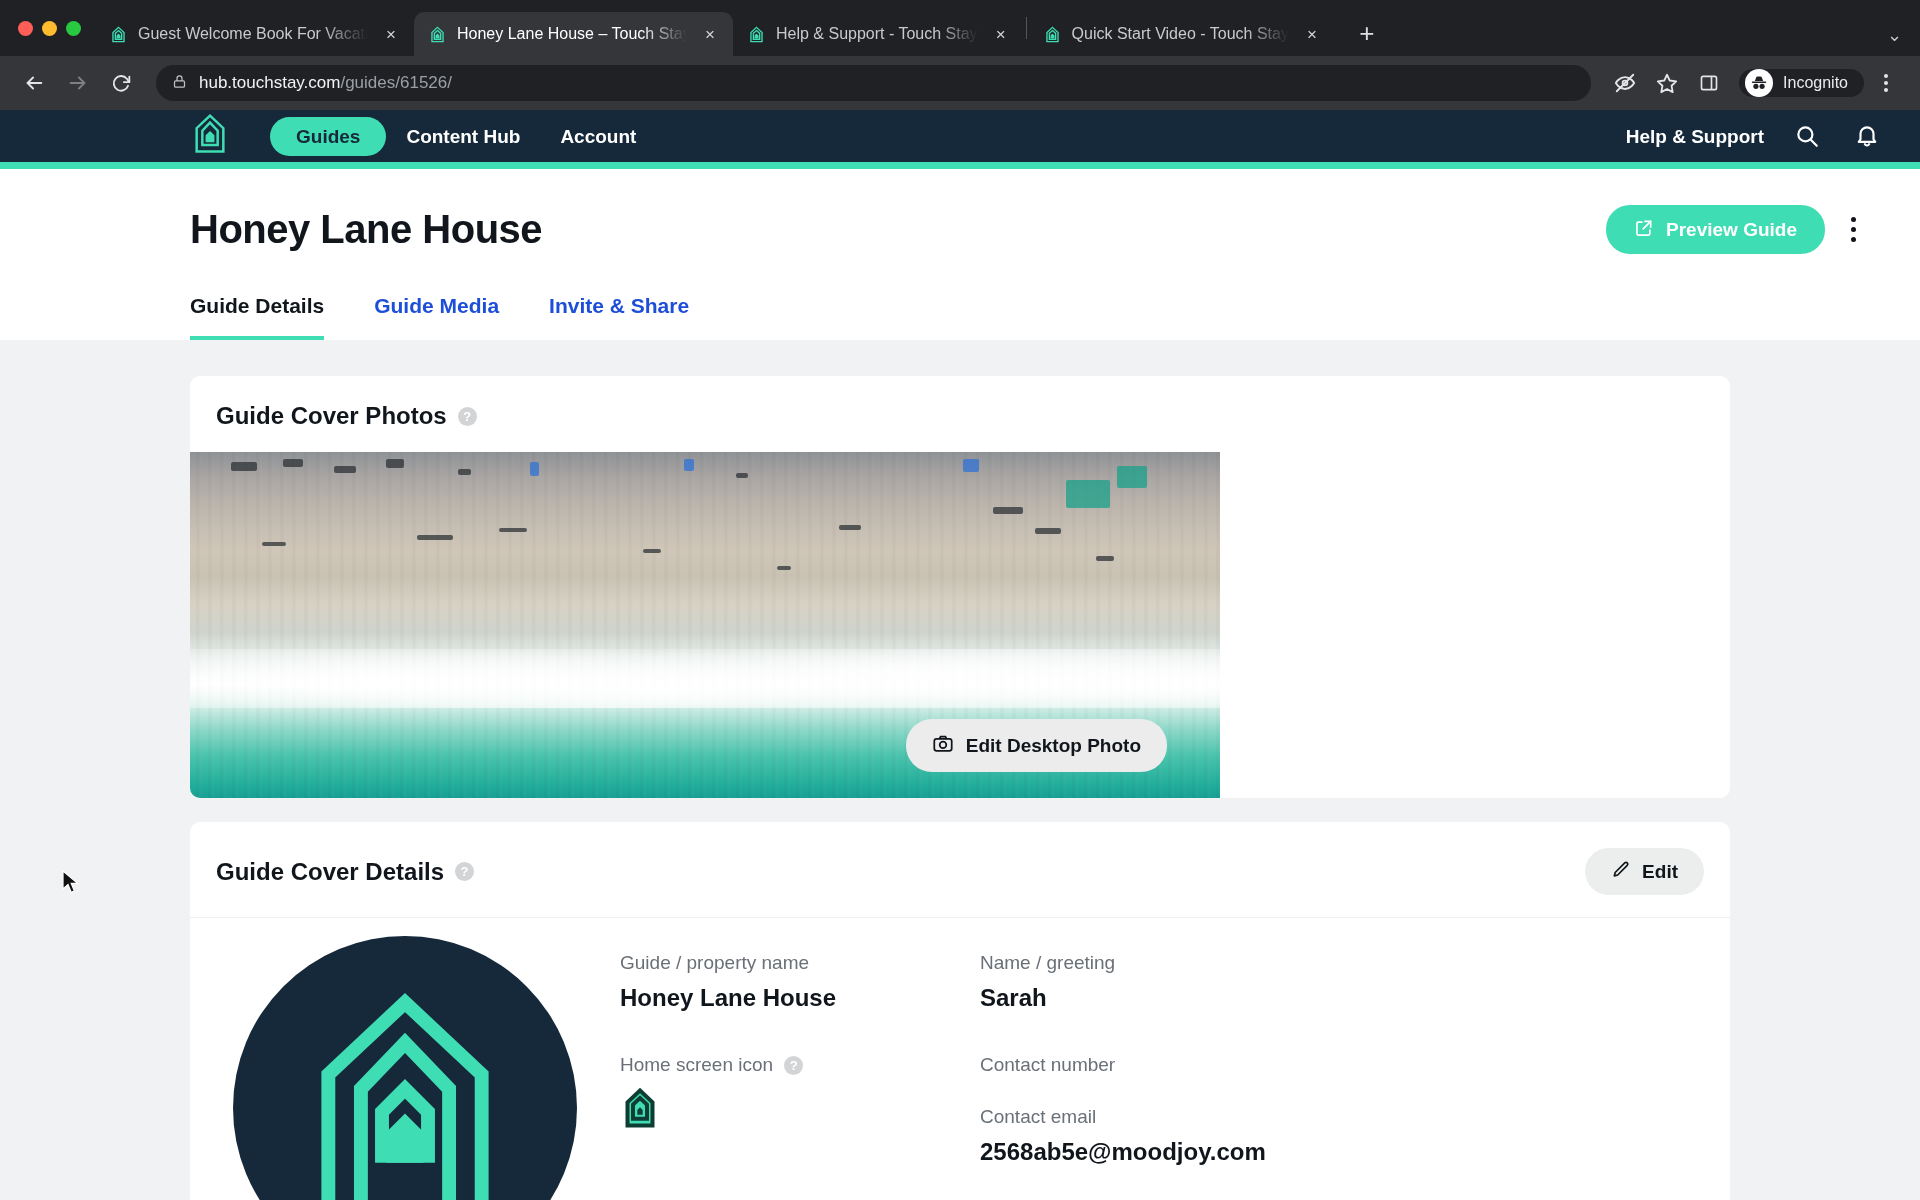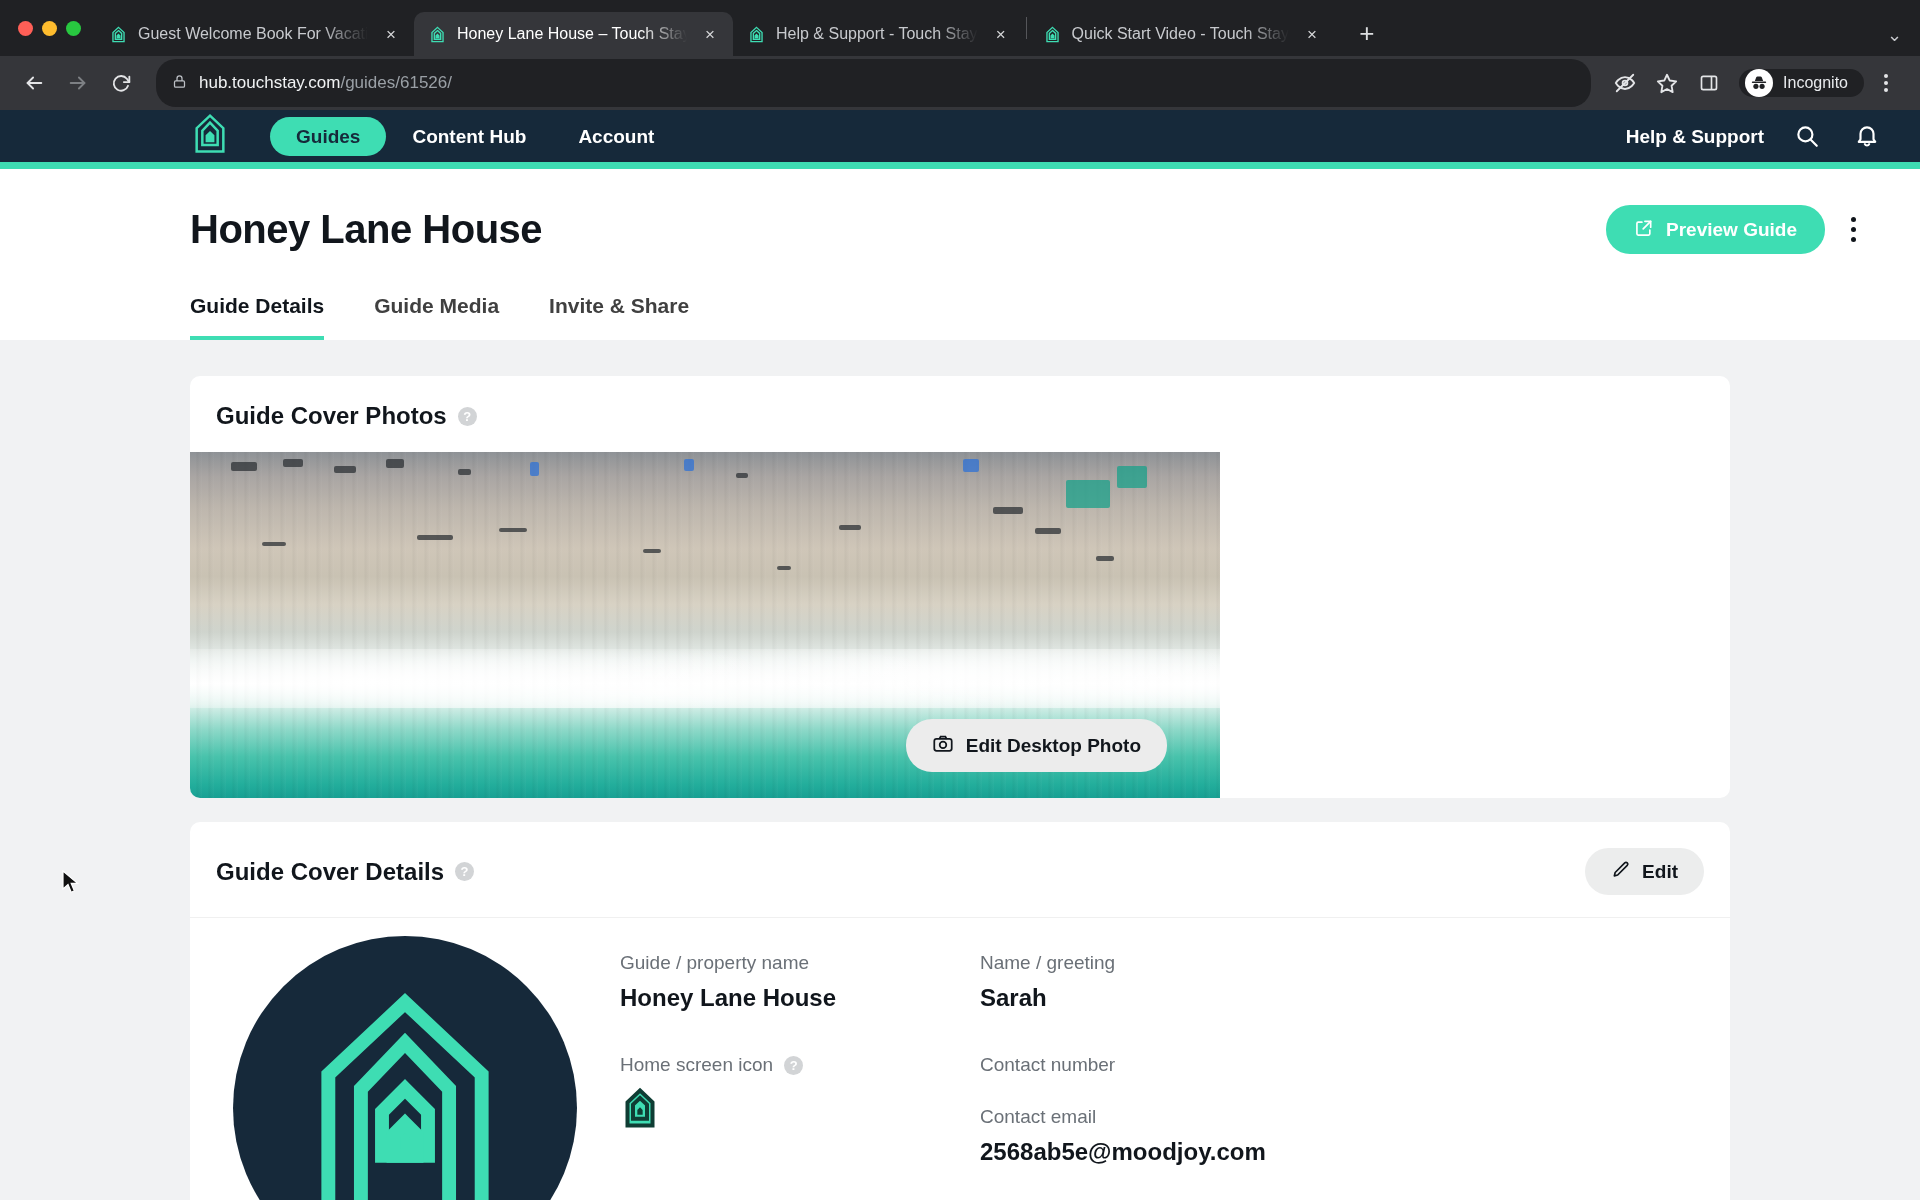--- a/index.html
+++ b/index.html
@@ -51,21 +51,21 @@
   .toolbar {
     height: 54px; background: #35363a; display: flex; align-items: center;
     padding: 0 14px; gap: 4px; flex: 0 0 54px;
   }
   .tb-btn {
     width: 40px; height: 40px; border-radius: 50%; display: flex;
     align-items: center; justify-content: center; color: #e4e5e7;
   }
   .tb-btn svg { display: block; }
   .omnibox {
-    flex: 1; height: 48px; background: #202124; border-radius: 20px;
+    flex: 1; height: 36px; background: #202124; border-radius: 20px;
     display: flex; align-items: center; padding: 0 16px; gap: 12px;
     margin: 0 10px; min-width: 0;
   }
   .omnibox .url { font-size: 17px; color: #9aa0a6; white-space: nowrap; }
   .omnibox .url b { color: #f1f3f4; font-weight: 400; }
   .tb-right { display: flex; align-items: center; gap: 2px; }
   .incognito-pill {
     height: 28px; background: #202124; border-radius: 18px; display: flex;
     align-items: center; gap: 10px; padding: 0 16px 0 6px; margin-left: 8px;
   }
@@ -84,21 +84,21 @@
     height: 52px; background: #16293a; display: flex; align-items: center;
     padding: 0 36px 0 0;
   }
   .appnav-left { display: flex; align-items: center; gap: 0; padding-left: 190px; }
   .brand-logo { margin-right: 40px; display: block; }
   .navpill {
     background: #3eddb3; color: #16293a; font-weight: bold; font-size: 19px;
     border-radius: 22px; padding: 10px 26px; line-height: 1;
   }
   .navlink {
-    color: #ffffff; font-weight: bold; font-size: 19px; padding: 10px 26px; line-height: 1;
+    color: #ffffff; font-weight: bold; font-size: 19px; padding: 10px 20px; line-height: 1;
   }
   .appnav-right { margin-left: auto; display: flex; align-items: center; gap: 26px; }
   .appnav-right .navlink { padding: 10px 0; }
   .nav-icon-btn {
     width: 34px; height: 34px; display: flex; align-items: center; justify-content: center; color: #fff;
   }
   .accentbar { height: 7px; background: #3eddb3; }
 
   .pagehead { background: #ffffff; padding: 0 0 0 0; }
   .pagehead-inner { padding: 36px 36px 0 190px; display: flex; align-items: center; }
@@ -110,21 +110,21 @@
   }
   .head-kebab { display: flex; flex-direction: column; gap: 5px; align-items: center; padding: 6px 10px; }
   .head-kebab i { width: 5px; height: 5px; border-radius: 50%; background: #11161c; display: block; }
 
   .tabsrow { display: flex; gap: 0; padding: 40px 0 0 190px; background: #ffffff; }
   .ptab {
     font-size: 21px; font-weight: bold; color: #11161c; padding: 0 0 18px 0;
     margin-right: 50px; border-bottom: 4px solid transparent;
   }
   .ptab.active { border-bottom-color: #3eddb3; }
-  .ptab.muted { color: #404040; }
+  .ptab.muted { color: #1d4ed8; }
 
   
   .content { padding: 36px 190px 0 190px; }
   .card { background: #ffffff; border-radius: 10px; margin-bottom: 24px; overflow: hidden; }
   .card-head { padding: 26px 26px 22px 26px; display: flex; align-items: center; }
   .card-title { font-size: 24px; font-weight: bold; color: #11161c; }
   .help-icon {
     width: 19px; height: 19px; border-radius: 50%; background: #d2d4d6; color: #ffffff;
     font-size: 13px; font-weight: bold; display: inline-flex; align-items: center;
     justify-content: center; margin-left: 11px; line-height: 1;

